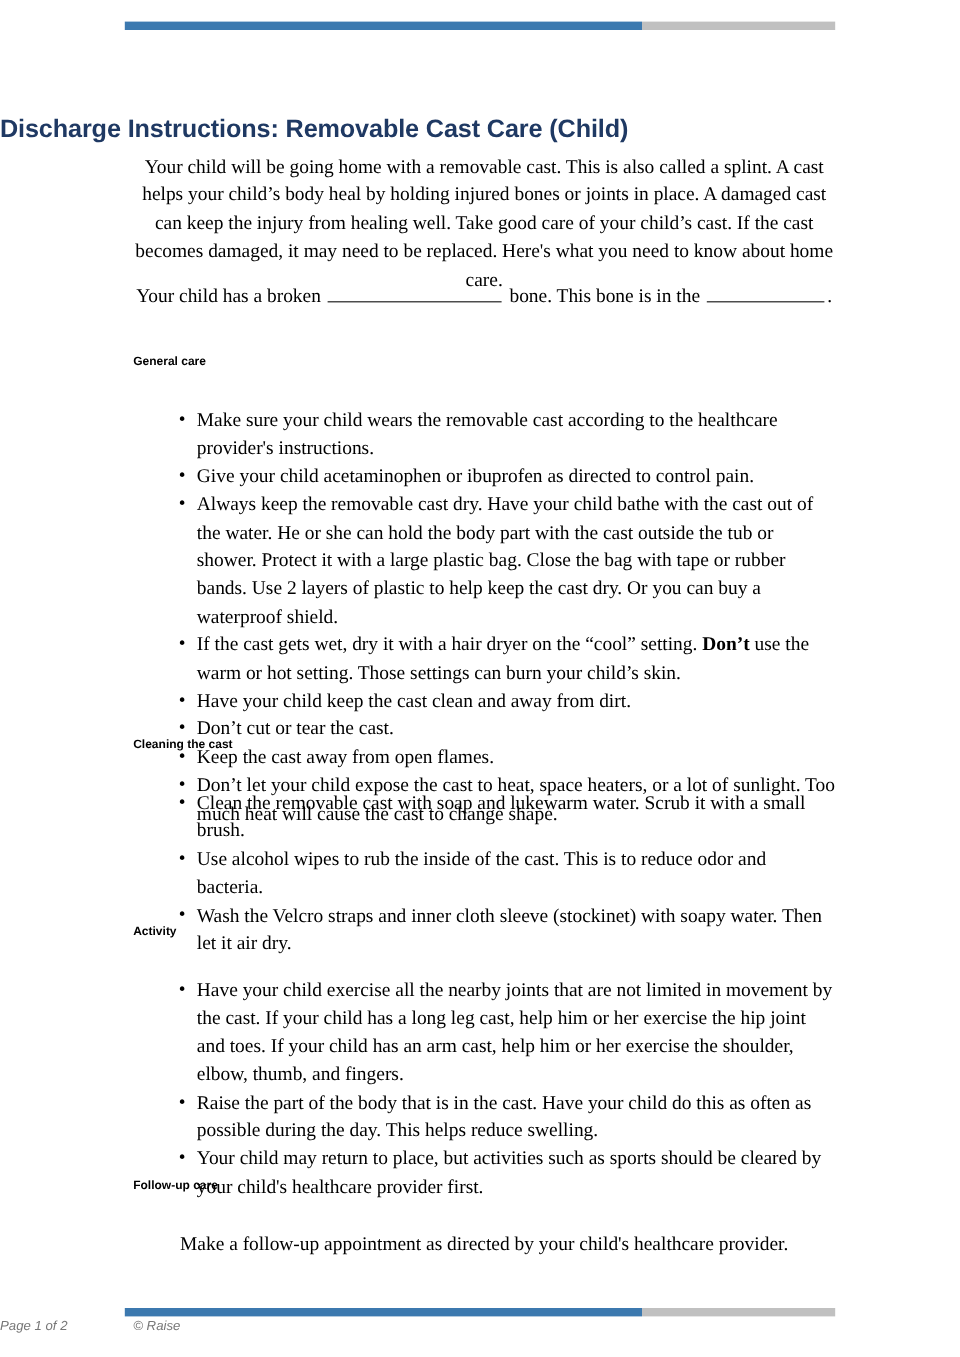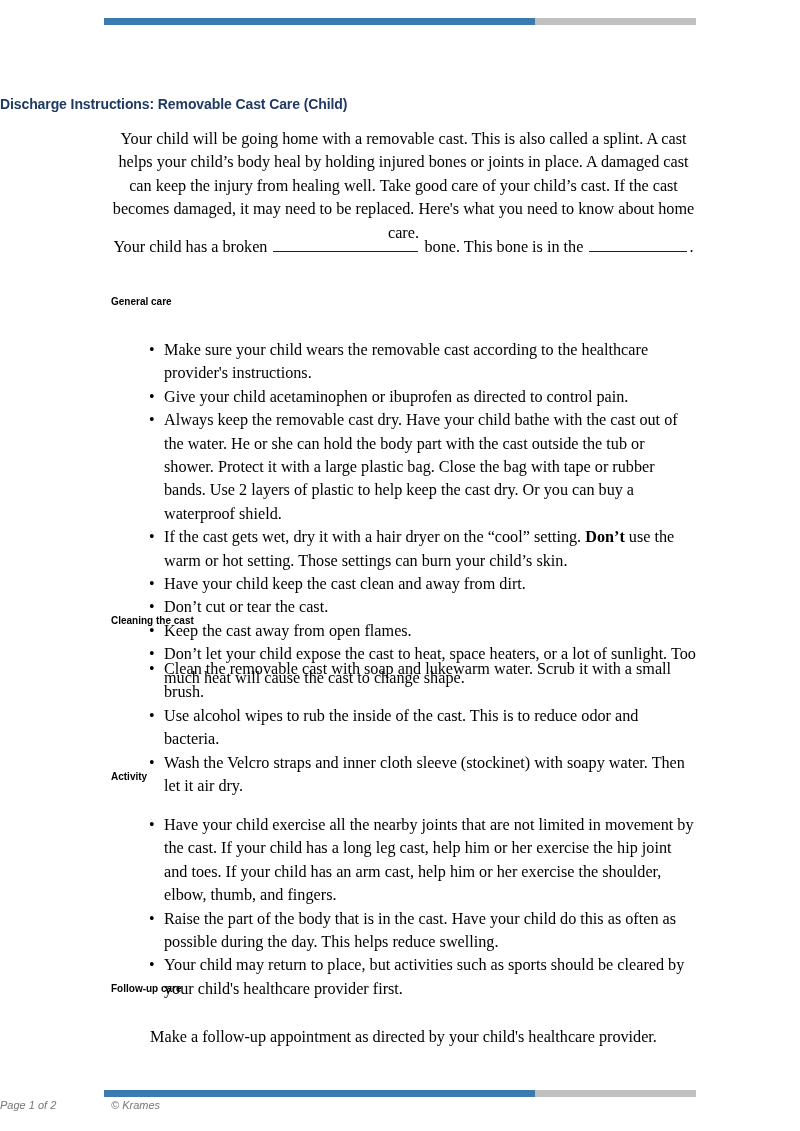--- a/index.html
+++ b/index.html
@@ -33,21 +33,21 @@
   .rule .seg-gray {
     background: #c0c0c0;
     height: 100%;
     flex: 1 1 auto;
   }
   .rule-header .seg-blue { width: 431px; }
   .rule-footer .seg-blue { width: 431px; }
 
   h1.doc-title {
     font-family: "Liberation Sans", "DejaVu Sans", sans-serif;
-    font-size: 14px;
+    font-size: 21px;
     font-weight: bold;
     color: #1f3963;
     margin: 0;
     padding: 0;
     position: absolute;
     top: 96px;
     left: 0;
     letter-spacing: -0.1px;
   }
 
@@ -191,14 +191,14 @@
   <div class="section-body">
     <p class="body-text">Make a follow-up appointment as directed by your child's healthcare provider.</p>
   </div>
 </div>
 
 <div class="rule rule-footer">
   <div class="seg-blue"></div>
   <div class="seg-gray"></div>
 </div>
 
-<div class="footer-text" id="footer-copyright">© Krames</div>
+<div class="footer-text" id="footer-copyright">© Raise</div>
 <div class="footer-text" id="footer-pagenum">Page 1 of 2</div>
 
 </body></html>

